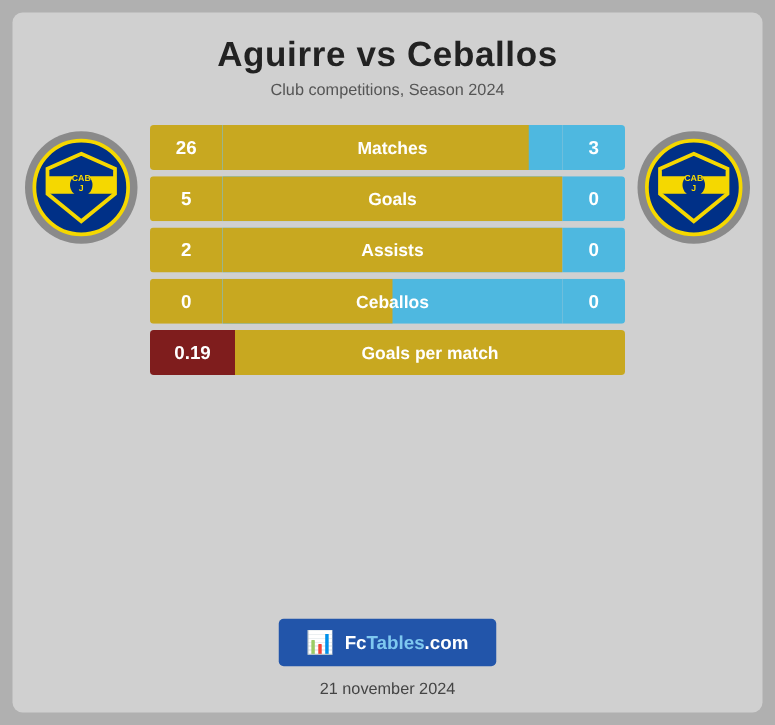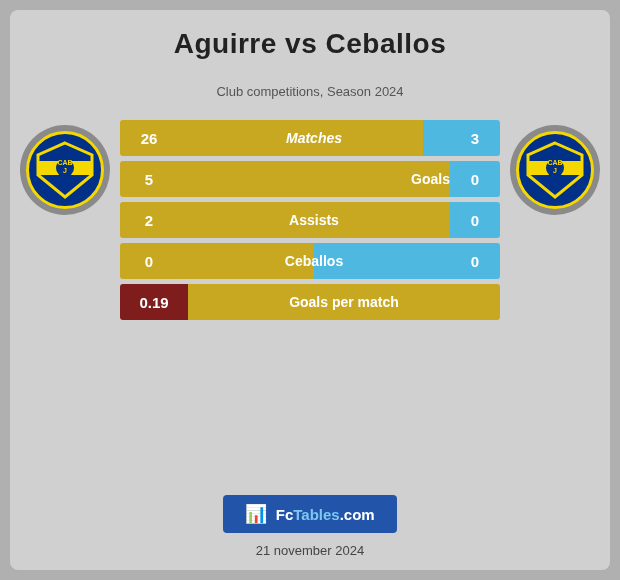--- a/index.html
+++ b/index.html
@@ -32,21 +32,20 @@
       font-weight: 900;
       color: #222;
       margin-bottom: 4px;
       letter-spacing: 0.5px;
     }
 
     .subtitle {
       font-size: 13px;
       color: #555;
       margin-bottom: 16px;
-      margin-top: 20px;
     }
 
     .stats-section {
       width: 100%;
       display: flex;
       flex-direction: column;
       align-items: center;
       position: relative;
       flex: 1;
     }
@@ -255,29 +254,29 @@
             <text x="31" y="26" text-anchor="middle" font-size="7" font-weight="900" fill="#f5d800">CAB</text>
             <text x="31" y="34" text-anchor="middle" font-size="7" font-weight="900" fill="#f5d800">J</text>
           </svg>
         </div>
       </div>
     </div>
 
     <div class="rows-container" id="stat-rows">
     <div class="bar-row">
           <div class="bar-left-num">26</div>
-          <div class="bar-center" style="position: relative; overflow: hidden; font-style: italic;">
+          <div class="bar-center" style="position: relative; overflow: hidden;">
             <div class="inner-bar-fill-left" style="width: 90%;"></div>
             <span class="bar-label" style="position: relative; z-index: 1;">Matches</span>
           </div>
           <div class="bar-right-num">3</div>
         </div>
         <div class="bar-row">
           <div class="bar-left-num">5</div>
-          <div class="bar-center" style="position: relative; overflow: hidden; justify-content: flex-end;">
+          <div class="bar-center" style="position: relative; overflow: hidden;">
             <div class="inner-bar-fill-left" style="width: 100%;"></div>
             <span class="bar-label" style="position: relative; z-index: 1;">Goals</span>
           </div>
           <div class="bar-right-num">0</div>
         </div>
         <div class="bar-row">
           <div class="bar-left-num">2</div>
           <div class="bar-center" style="position: relative; overflow: hidden;">
             <div class="inner-bar-fill-left" style="width: 100%;"></div>
             <span class="bar-label" style="position: relative; z-index: 1;">Assists</span>

